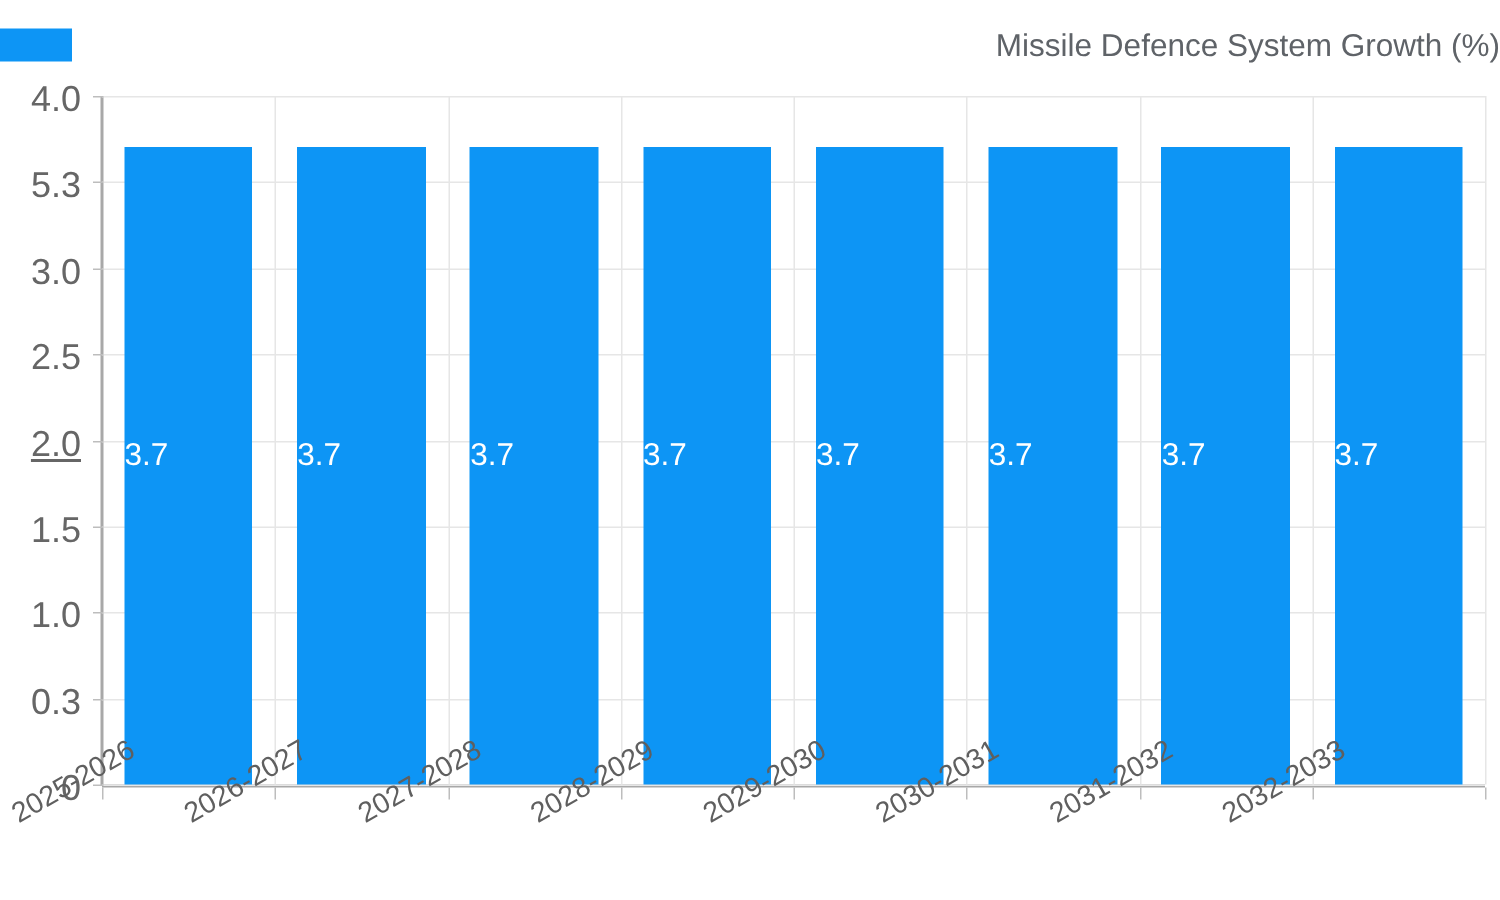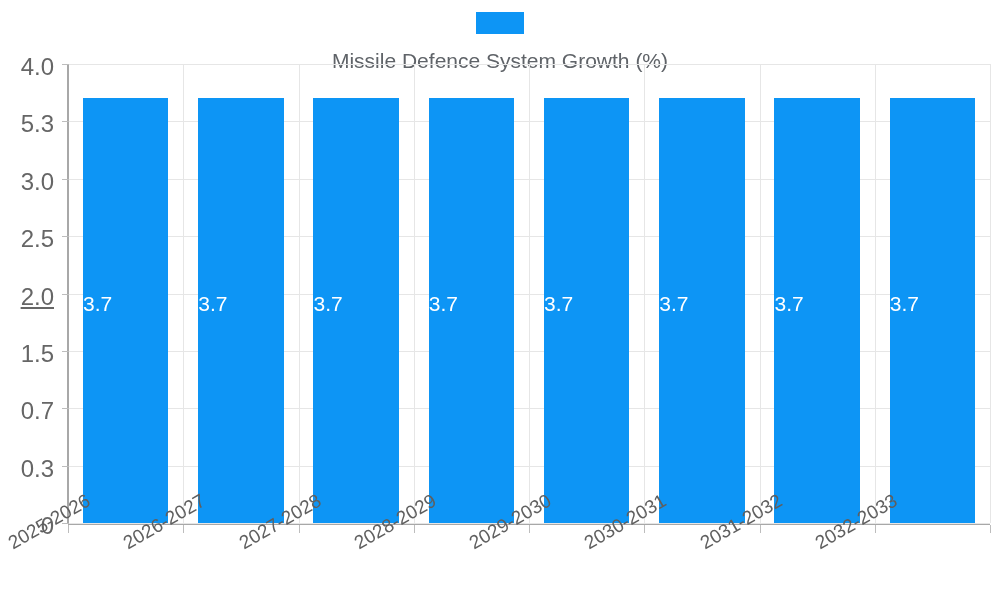--- a/index.html
+++ b/index.html
@@ -24,21 +24,20 @@
   .legend {
     position: absolute;
     left: 0;
     top: 12px;
     width: 1000px;
     height: 36px;
     display: flex;
     align-items: center;
     justify-content: space-between;
     gap: 16px;
-    flex-direction: column;
   }
   .legend-swatch {
     width: 48px;
     height: 22px;
     background: #0d95f5;
     flex: none;
   }
   .legend-label {
     font-size: 21px;
     color: #5f6368;
@@ -189,21 +188,21 @@
         <div class="bar-value" style="top: 195.075px; color: rgb(255, 255, 255);">3.7</div>
       </div>
       <div class="grid-v" style="left: 922px;"></div>
     </div>
 
   <div id="ytick-layer">
       <div class="ytick-label" style="left: 8px; top: 514px;">0</div>
       <div class="ytick-mark" style="top: 523px;"></div>
       <div class="ytick-label" style="left: 8px; top: 456.625px;">0.3</div>
       <div class="ytick-mark" style="top: 465.625px;"></div>
-      <div class="ytick-label" style="left: 8px; top: 399.25px;">0.7</div>
+      <div class="ytick-label" style="left: 8px; top: 399.25px;">1.0</div>
       <div class="ytick-mark" style="top: 408.25px;"></div>
       <div class="ytick-label" style="left: 8px; top: 341.875px;">1.5</div>
       <div class="ytick-mark" style="top: 350.875px;"></div>
       <div class="ytick-label" style="left: 8px; top: 284.5px; text-decoration: underline;">2.0</div>
       <div class="ytick-mark" style="top: 293.5px;"></div>
       <div class="ytick-label" style="left: 8px; top: 227.125px;">2.5</div>
       <div class="ytick-mark" style="top: 236.125px;"></div>
       <div class="ytick-label" style="left: 8px; top: 169.75px;">3.0</div>
       <div class="ytick-mark" style="top: 178.75px;"></div>
       <div class="ytick-label" style="left: 8px; top: 112.375px;">5.3</div>

